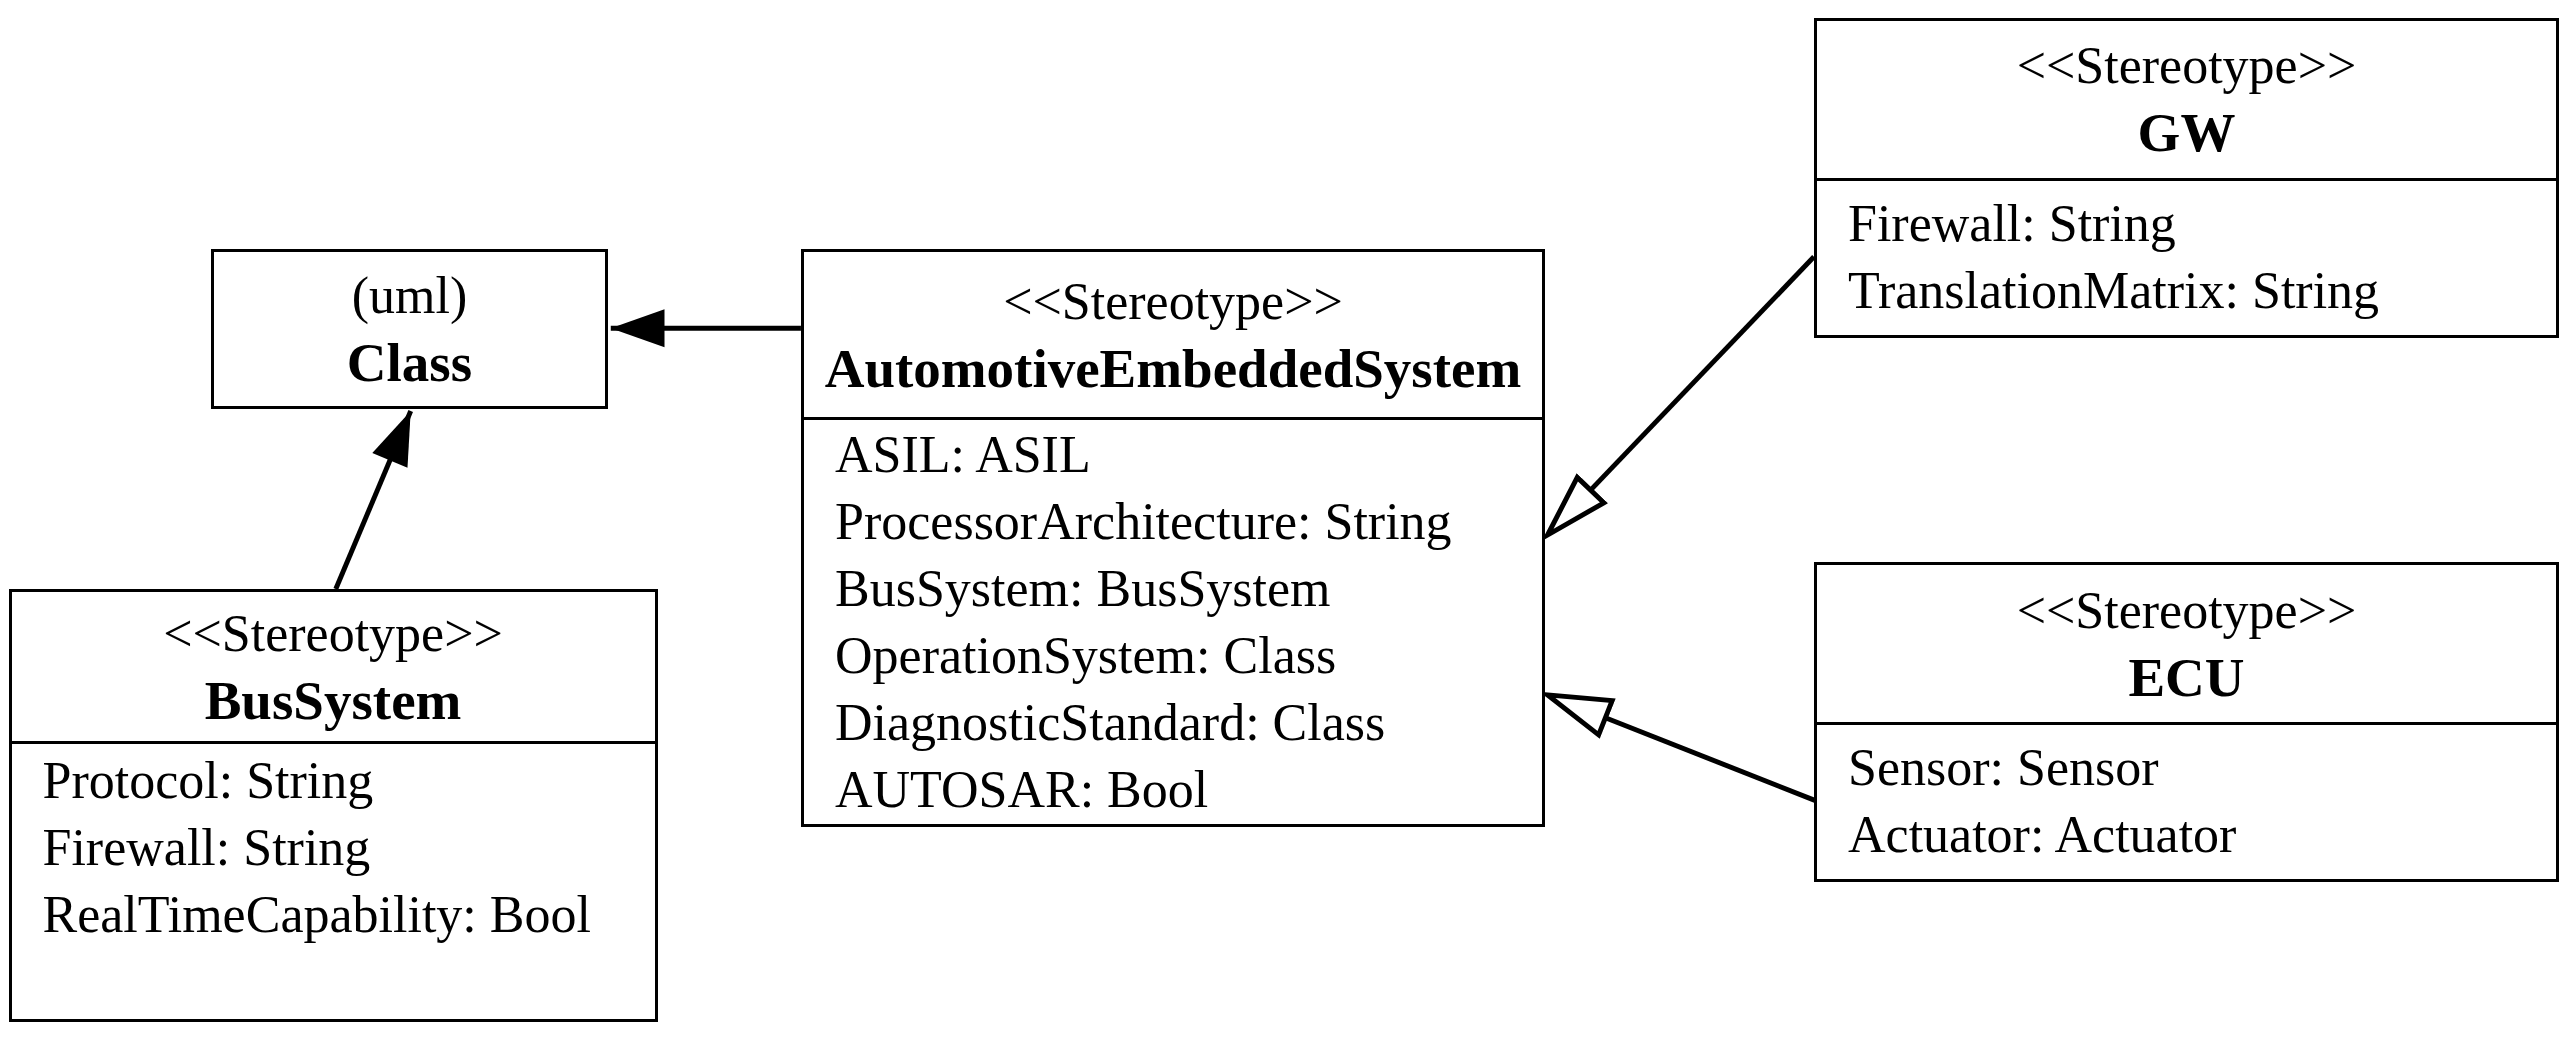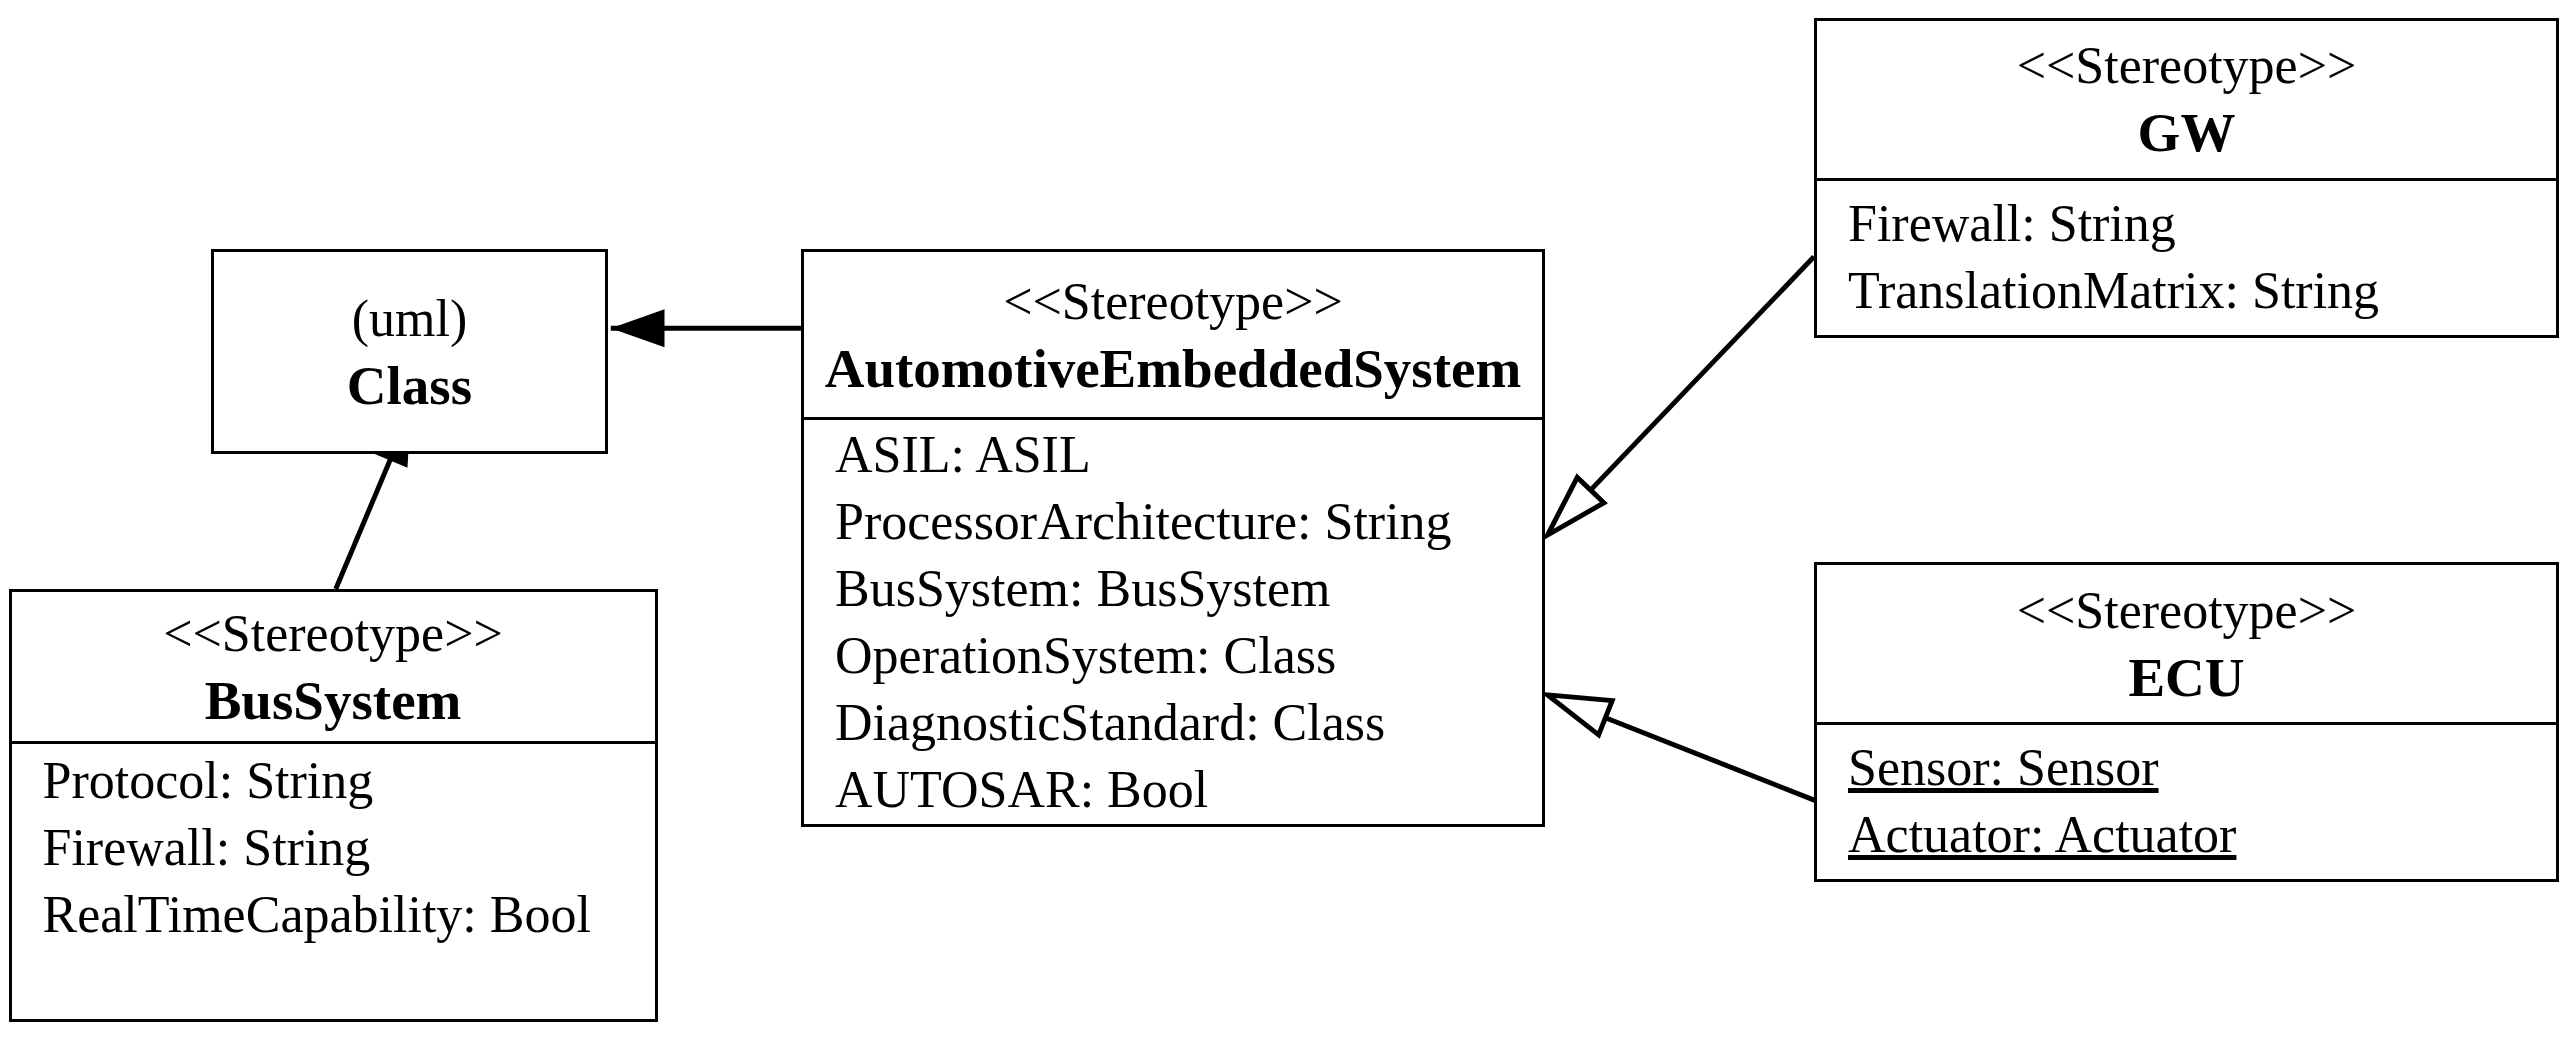--- a/index.html
+++ b/index.html
@@ -39,34 +39,34 @@
   .attrs{
     box-sizing:border-box;
     padding-left:31px;
   }
   .attr{
     font-size:52px;
     line-height:67px;
     white-space:nowrap;
   }
   
-  #node-class{left:211px;top:249px;width:397px;height:205px;}
+  #node-class{left:211px;top:249px;width:397px;height:160px;}
   #node-class .head{height:100%;}
 
   #node-aes{left:801px;top:249px;width:744px;height:578px;}
   #node-aes .head{height:168px;}
   #node-aes .attrs{padding-top:1.4px;}
 
   #node-gw{left:1814px;top:17.7px;width:745px;height:320px;}
   #node-gw .head{height:160px;}
   #node-gw .attrs{padding-top:9.2px;}
 
   #node-ecu{left:1814px;top:562px;width:745px;height:320px;}
   #node-ecu .head{height:160px;}
-  #node-ecu .attrs{padding-top:9.2px;text-decoration:underline;}
+  #node-ecu .attrs{padding-top:9.2px;}
 
   #node-bus{left:8.5px;top:589px;width:649px;height:433px;}
   #node-bus .head{height:152px;}
   #node-bus .attrs{padding-top:2.8px;}
 
   svg.connectors{
     position:absolute;
     left:0;top:0;
     width:2576px;height:1041px;
     pointer-events:none;

